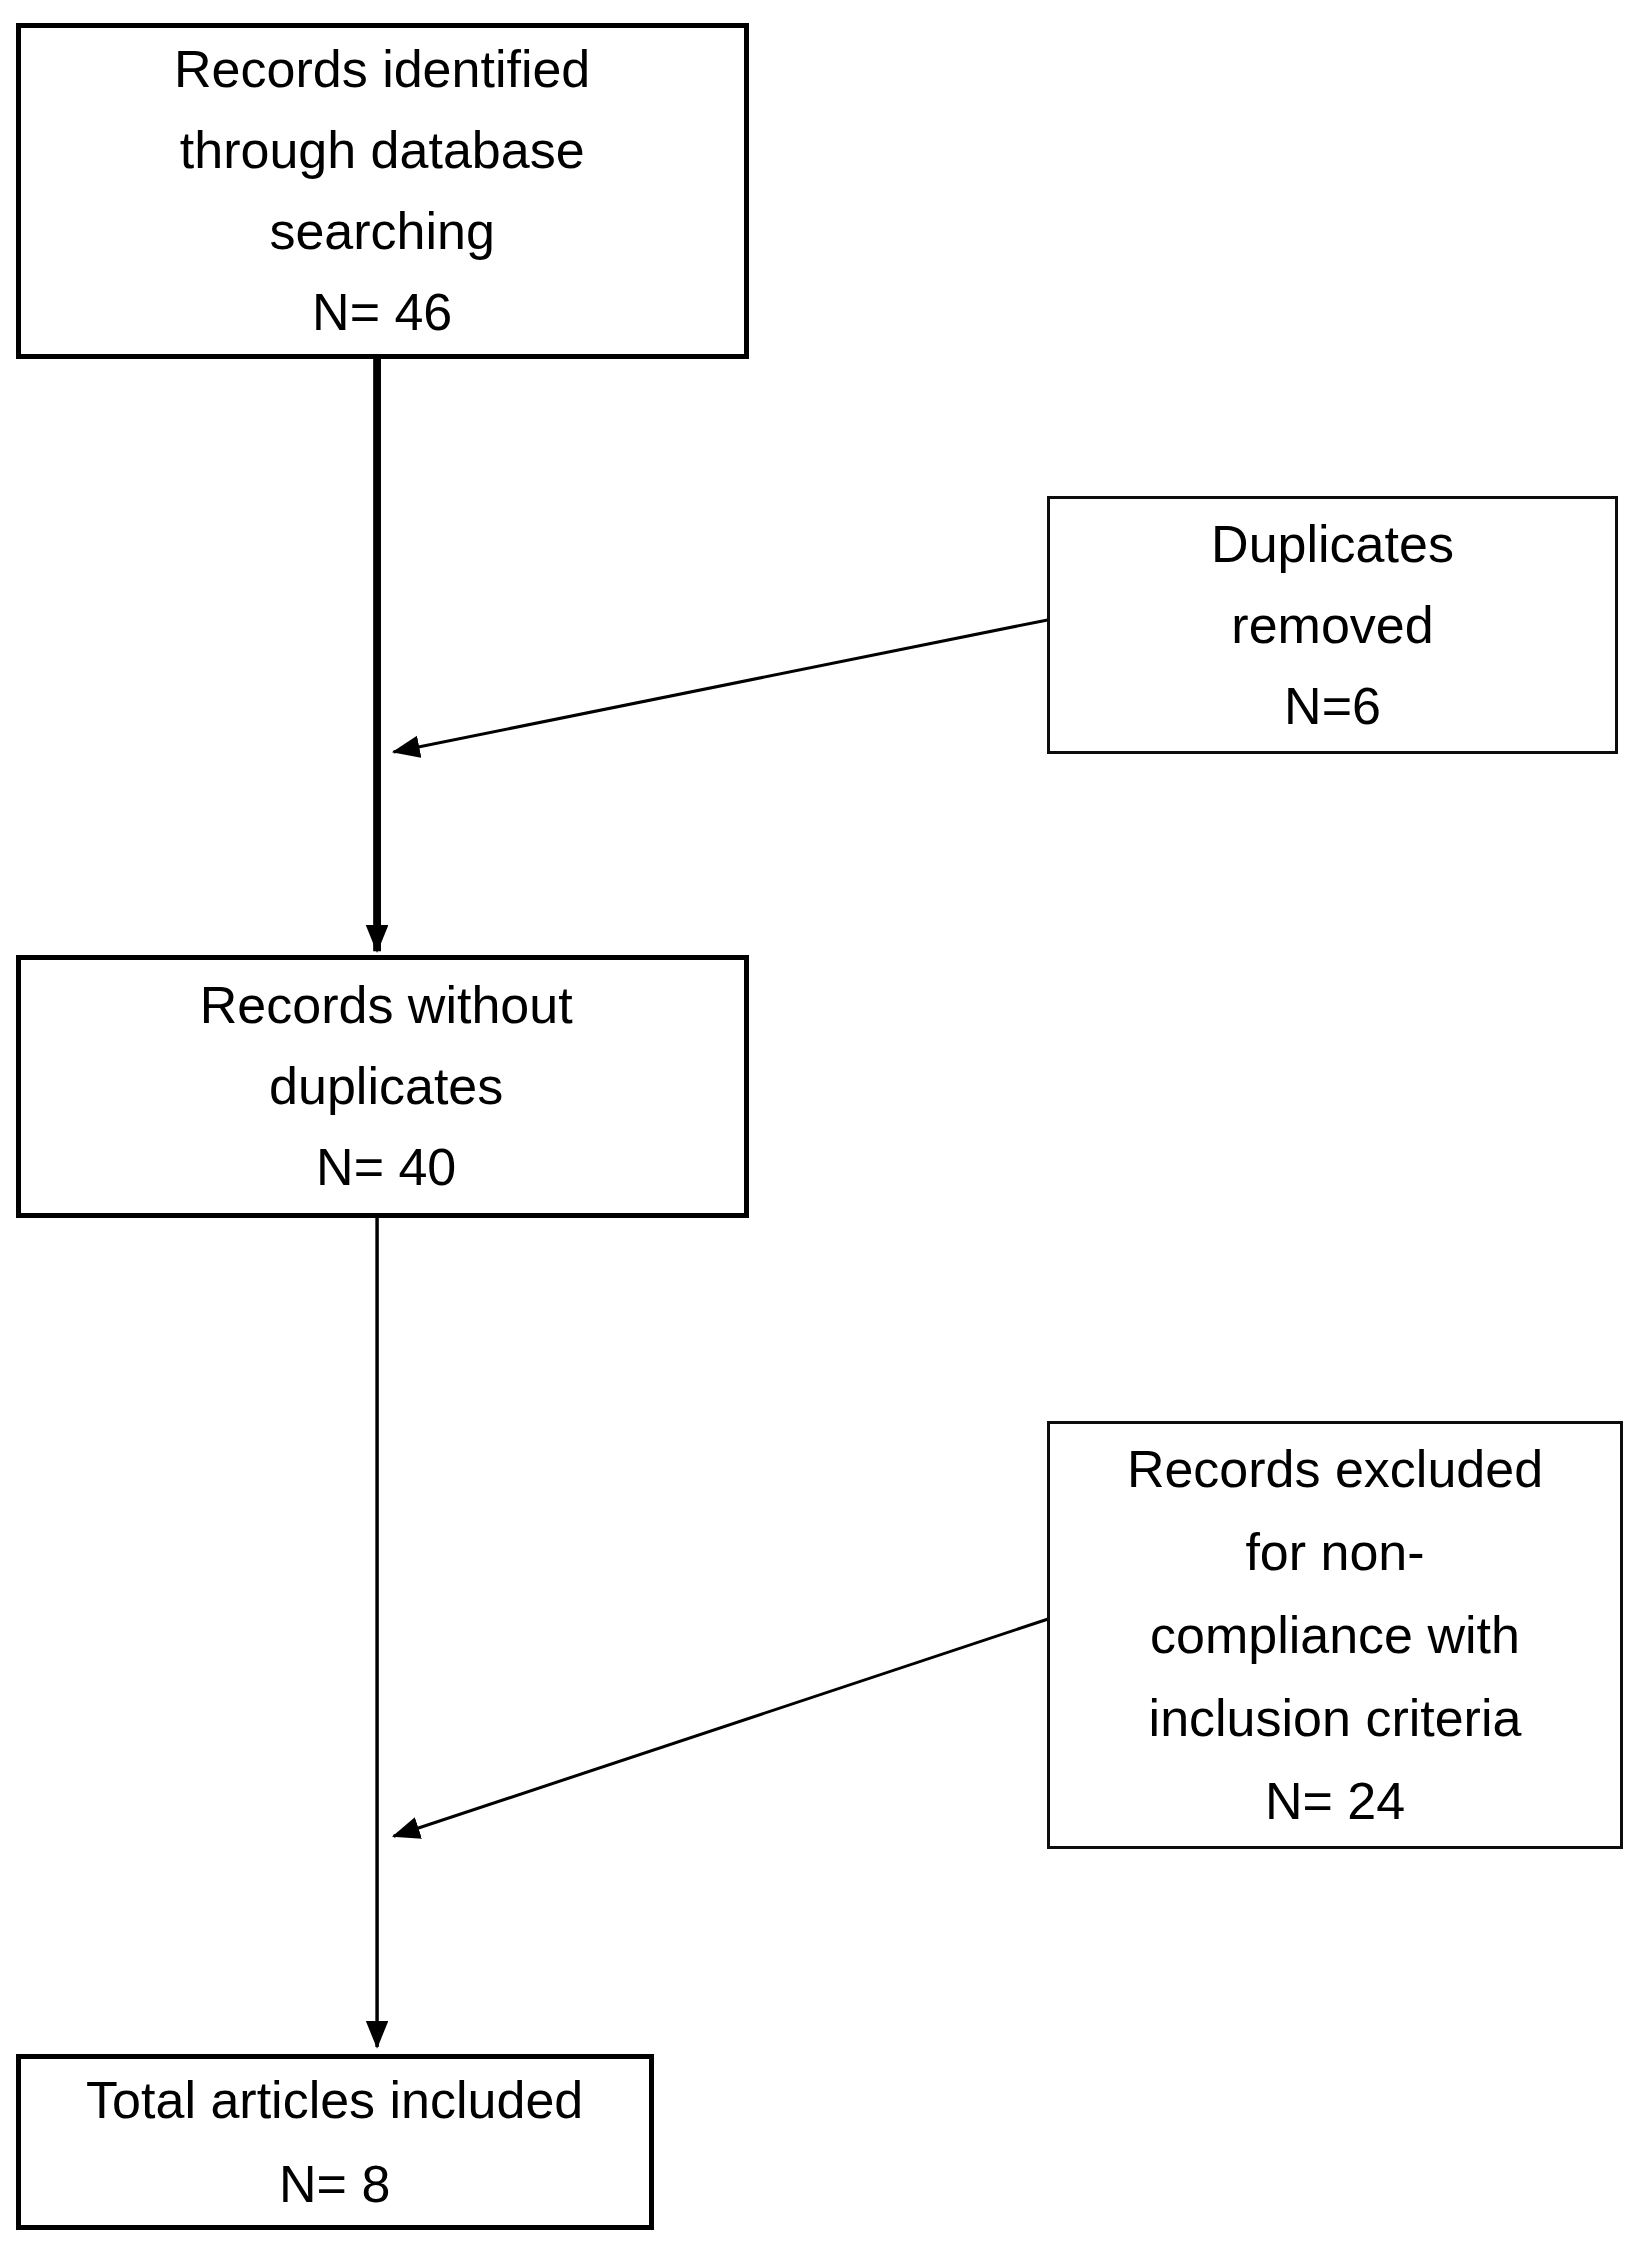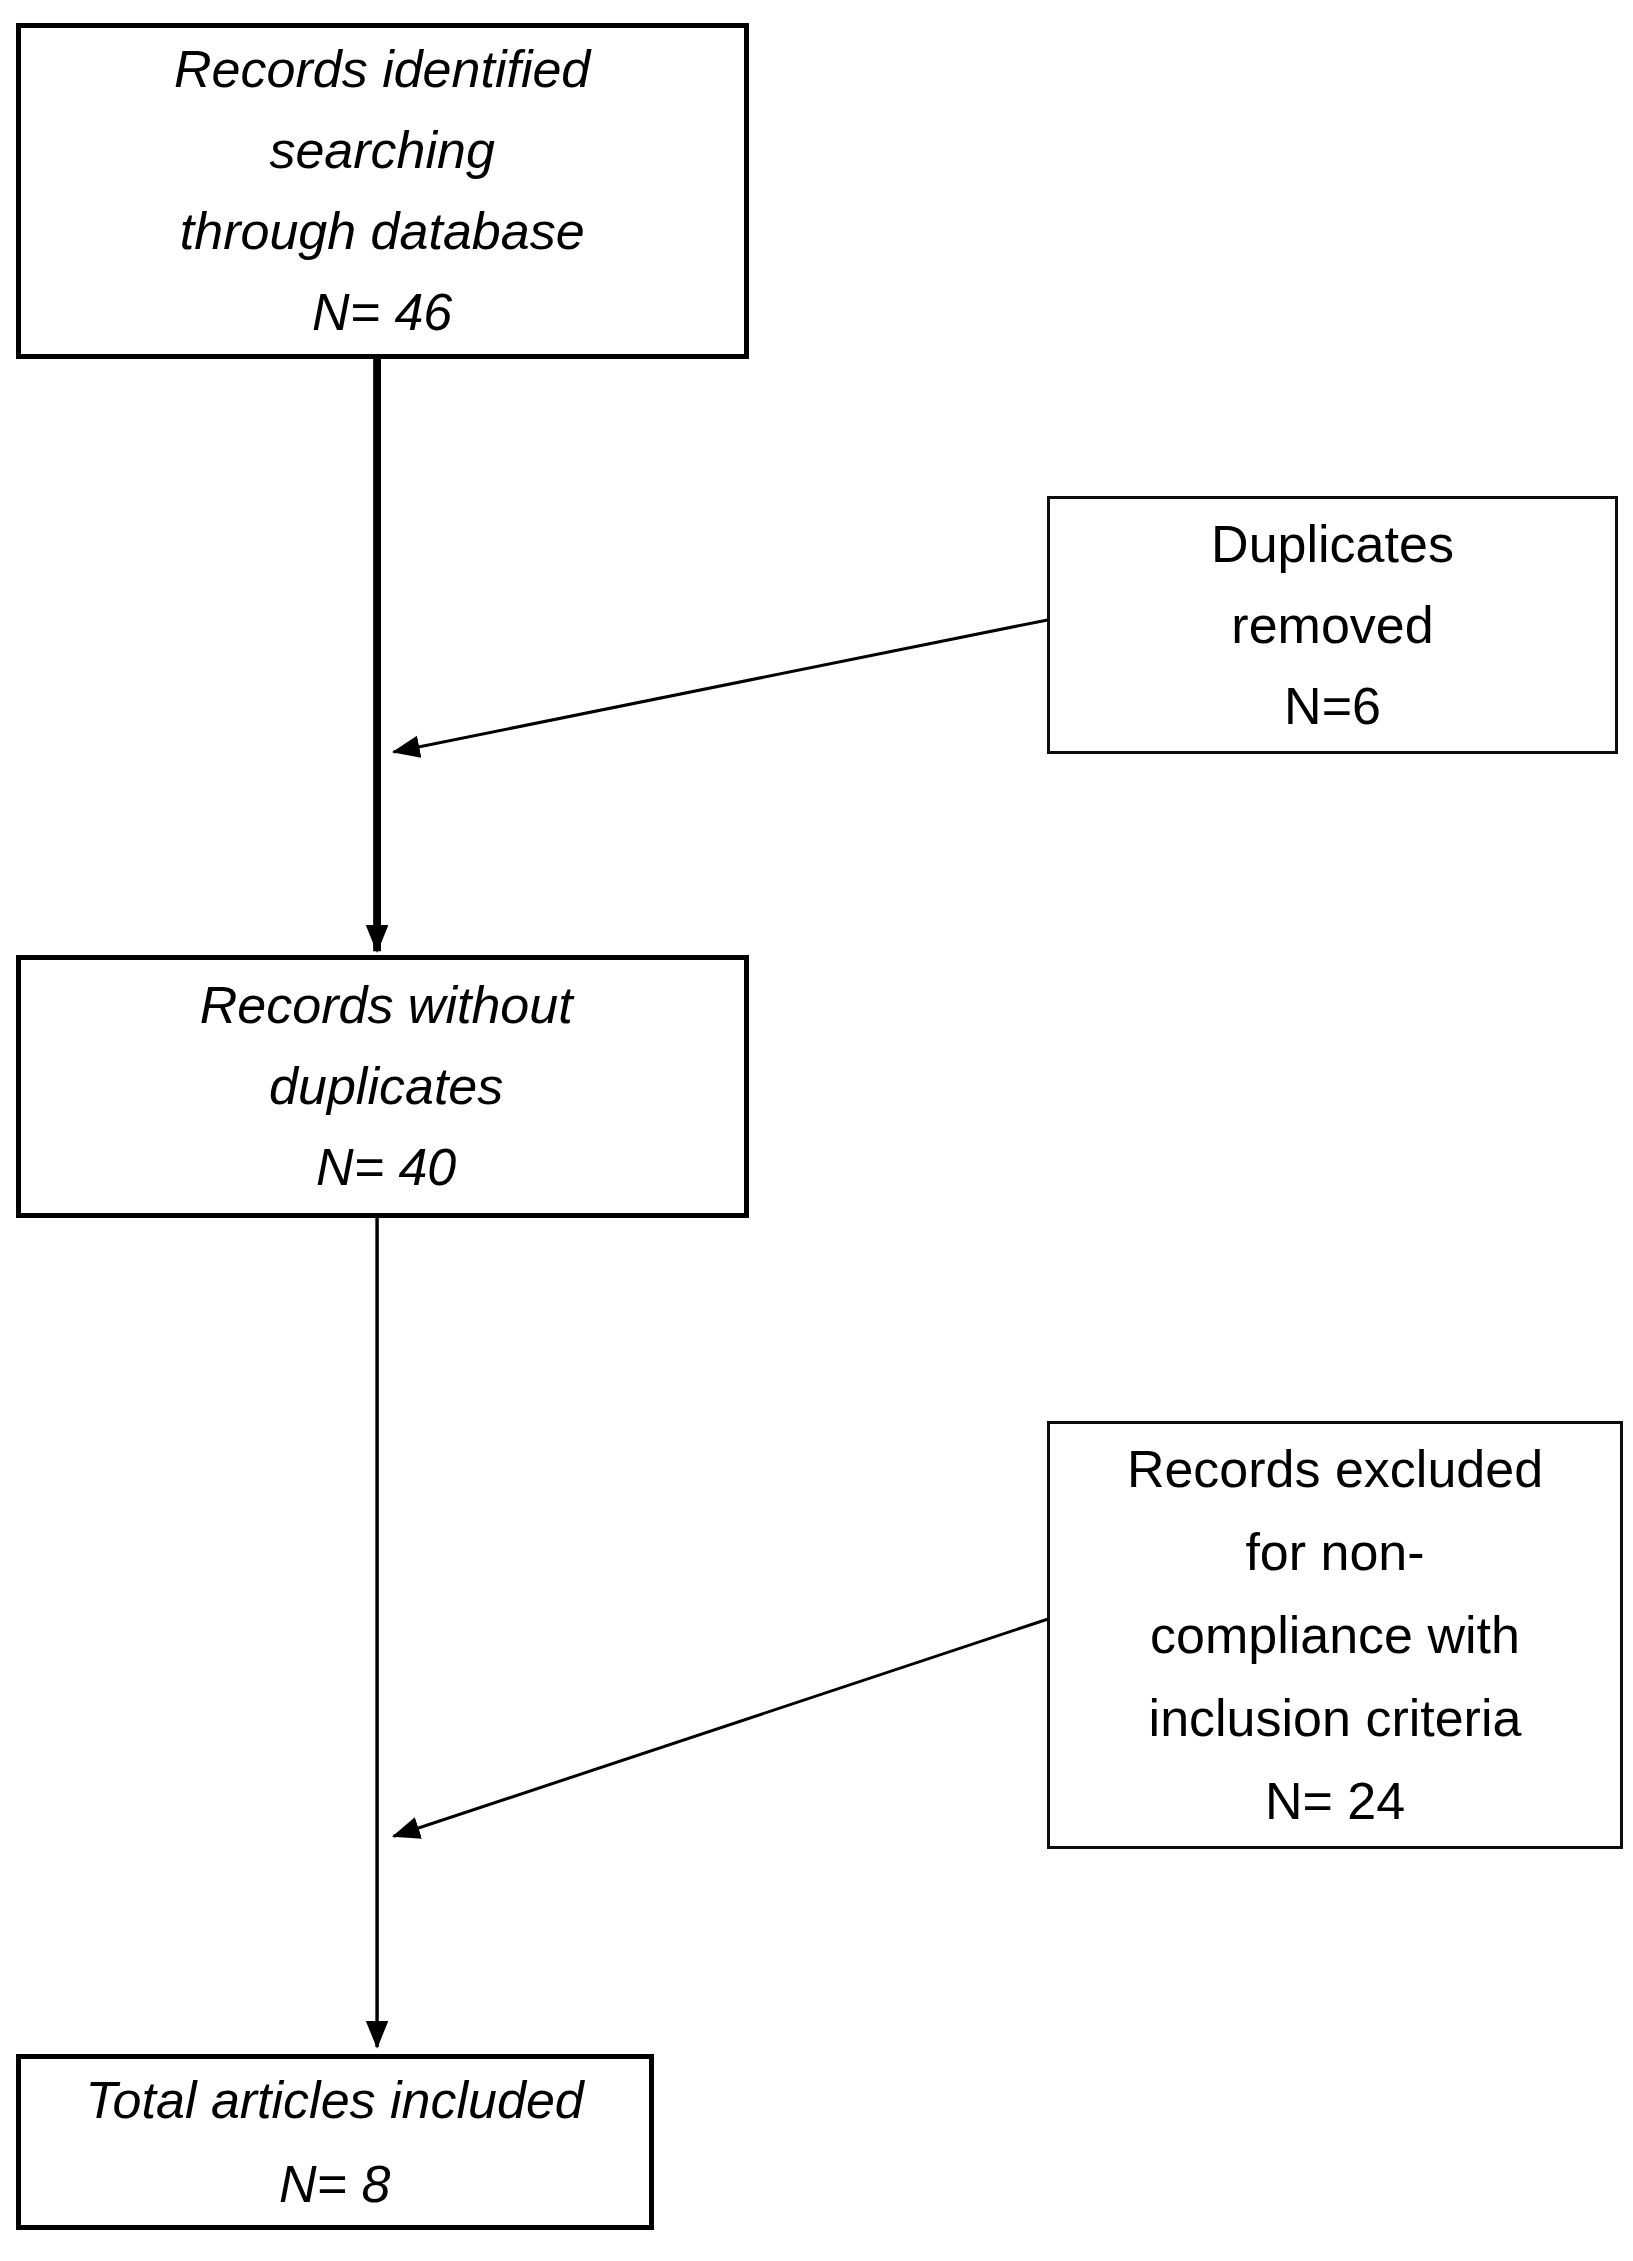--- a/index.html
+++ b/index.html
@@ -27,21 +27,21 @@
     box-sizing: border-box;
     background: #ffffff;
     display: flex;
     flex-direction: column;
     align-items: center;
     justify-content: center;
     text-align: center;
     font-size: 52px;
     line-height: 81px;
   }
-  .border-thick { border: 5.2px solid #000000; font-style: italic; }
+  .border-thick { border: 5.2px solid #000000; }
   .border-thin  { border: 3.5px solid #0d0d0d; }
 
   #box-identified {
     left: 15.7px; top: 22.6px; width: 733px; height: 336px;
   }
   #box-duplicates-removed {
     left: 1047px; top: 496px; width: 571px; height: 258px;
   }
   #box-without-duplicates {
     left: 15.7px; top: 955px; width: 733px; height: 263px; padding-left: 8px;
@@ -75,22 +75,22 @@
 
     <line x1="1205" y1="712" x2="452" y2="864" stroke="#000000" stroke-width="3.5" marker-end="url(#arrowhead)"></line>
 
     <line x1="433" y1="1399" x2="433" y2="2352" stroke="#000000" stroke-width="4" marker-end="url(#arrowhead)"></line>
 
     <line x1="1205" y1="1860" x2="452" y2="2110" stroke="#000000" stroke-width="3.5" marker-end="url(#arrowhead)"></line>
   </svg>
 
   <div id="box-identified" class="flow-box border-thick">
     <span class="box-line">Records identified</span>
+    <span class="box-line">through database</span>
     <span class="box-line">searching</span>
-    <span class="box-line">through database</span>
     <span class="box-line">N= 46</span>
   </div>
 
   <div id="box-duplicates-removed" class="flow-box border-thin">
     <span class="box-line">Duplicates</span>
     <span class="box-line">removed</span>
     <span class="box-line">N=6</span>
   </div>
 
   <div id="box-without-duplicates" class="flow-box border-thick">

